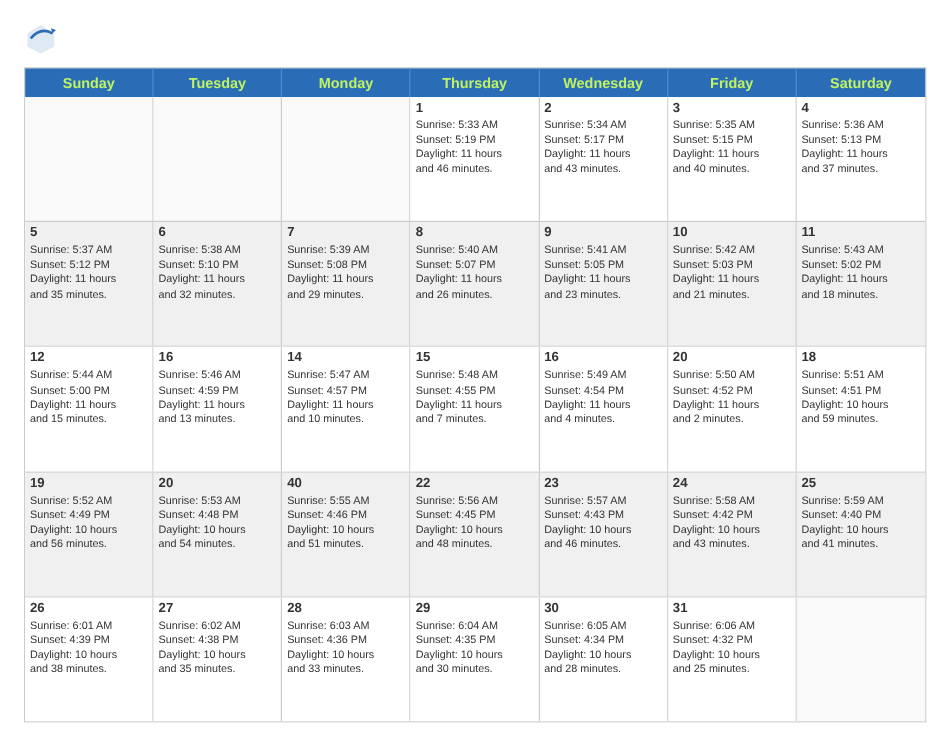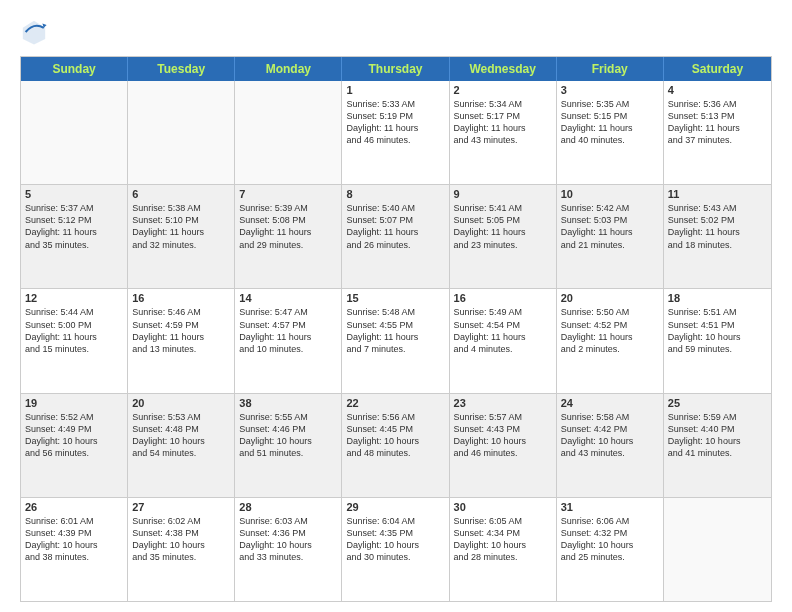--- a/index.html
+++ b/index.html
@@ -234,21 +234,21 @@
         <div class="cal-row">
           <div class="cal-cell shaded">
             <span class="day-num">19</span>
             <div class="cell-text">Sunrise: 5:52 AM<br>Sunset: 4:49 PM<br>Daylight: 10 hours<br>and 56 minutes.</div>
           </div>
           <div class="cal-cell shaded">
             <span class="day-num">20</span>
             <div class="cell-text">Sunrise: 5:53 AM<br>Sunset: 4:48 PM<br>Daylight: 10 hours<br>and 54 minutes.</div>
           </div>
           <div class="cal-cell shaded">
-            <span class="day-num">38</span>
+            <span class="day-num">40</span>
             <div class="cell-text">Sunrise: 5:55 AM<br>Sunset: 4:46 PM<br>Daylight: 10 hours<br>and 51 minutes.</div>
           </div>
           <div class="cal-cell shaded">
             <span class="day-num">22</span>
             <div class="cell-text">Sunrise: 5:56 AM<br>Sunset: 4:45 PM<br>Daylight: 10 hours<br>and 48 minutes.</div>
           </div>
           <div class="cal-cell shaded">
             <span class="day-num">23</span>
             <div class="cell-text">Sunrise: 5:57 AM<br>Sunset: 4:43 PM<br>Daylight: 10 hours<br>and 46 minutes.</div>
           </div>

